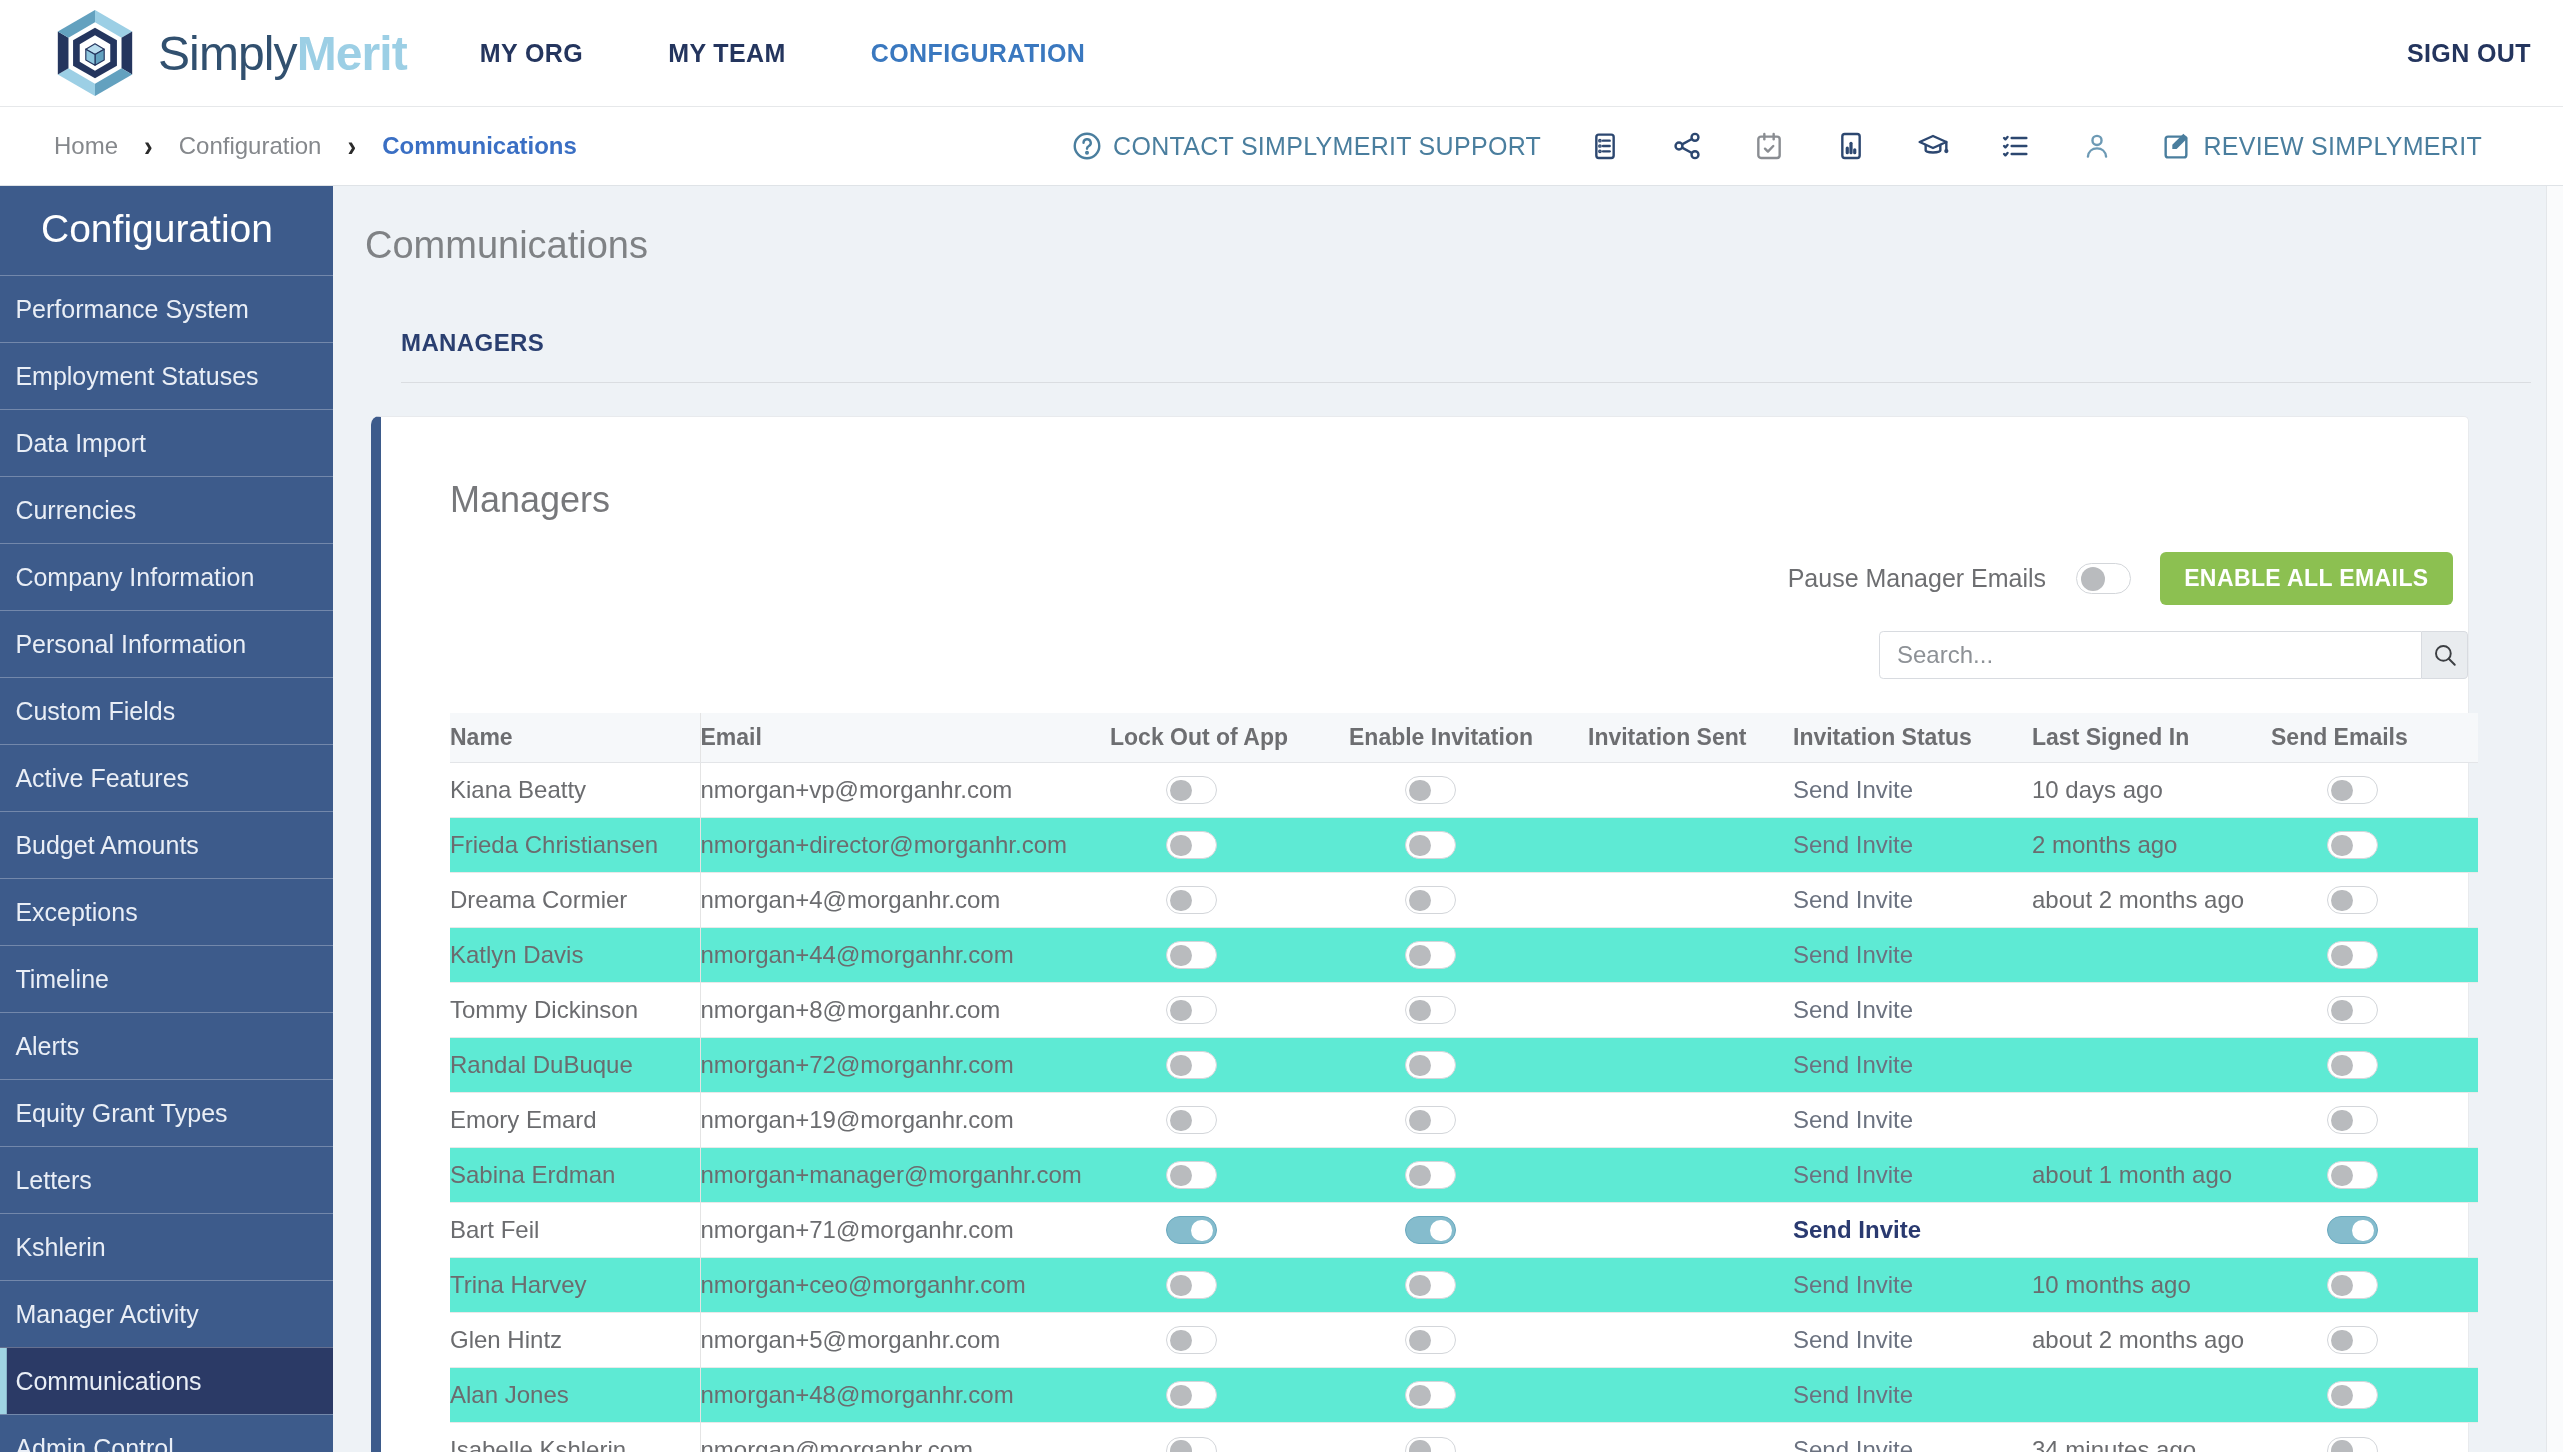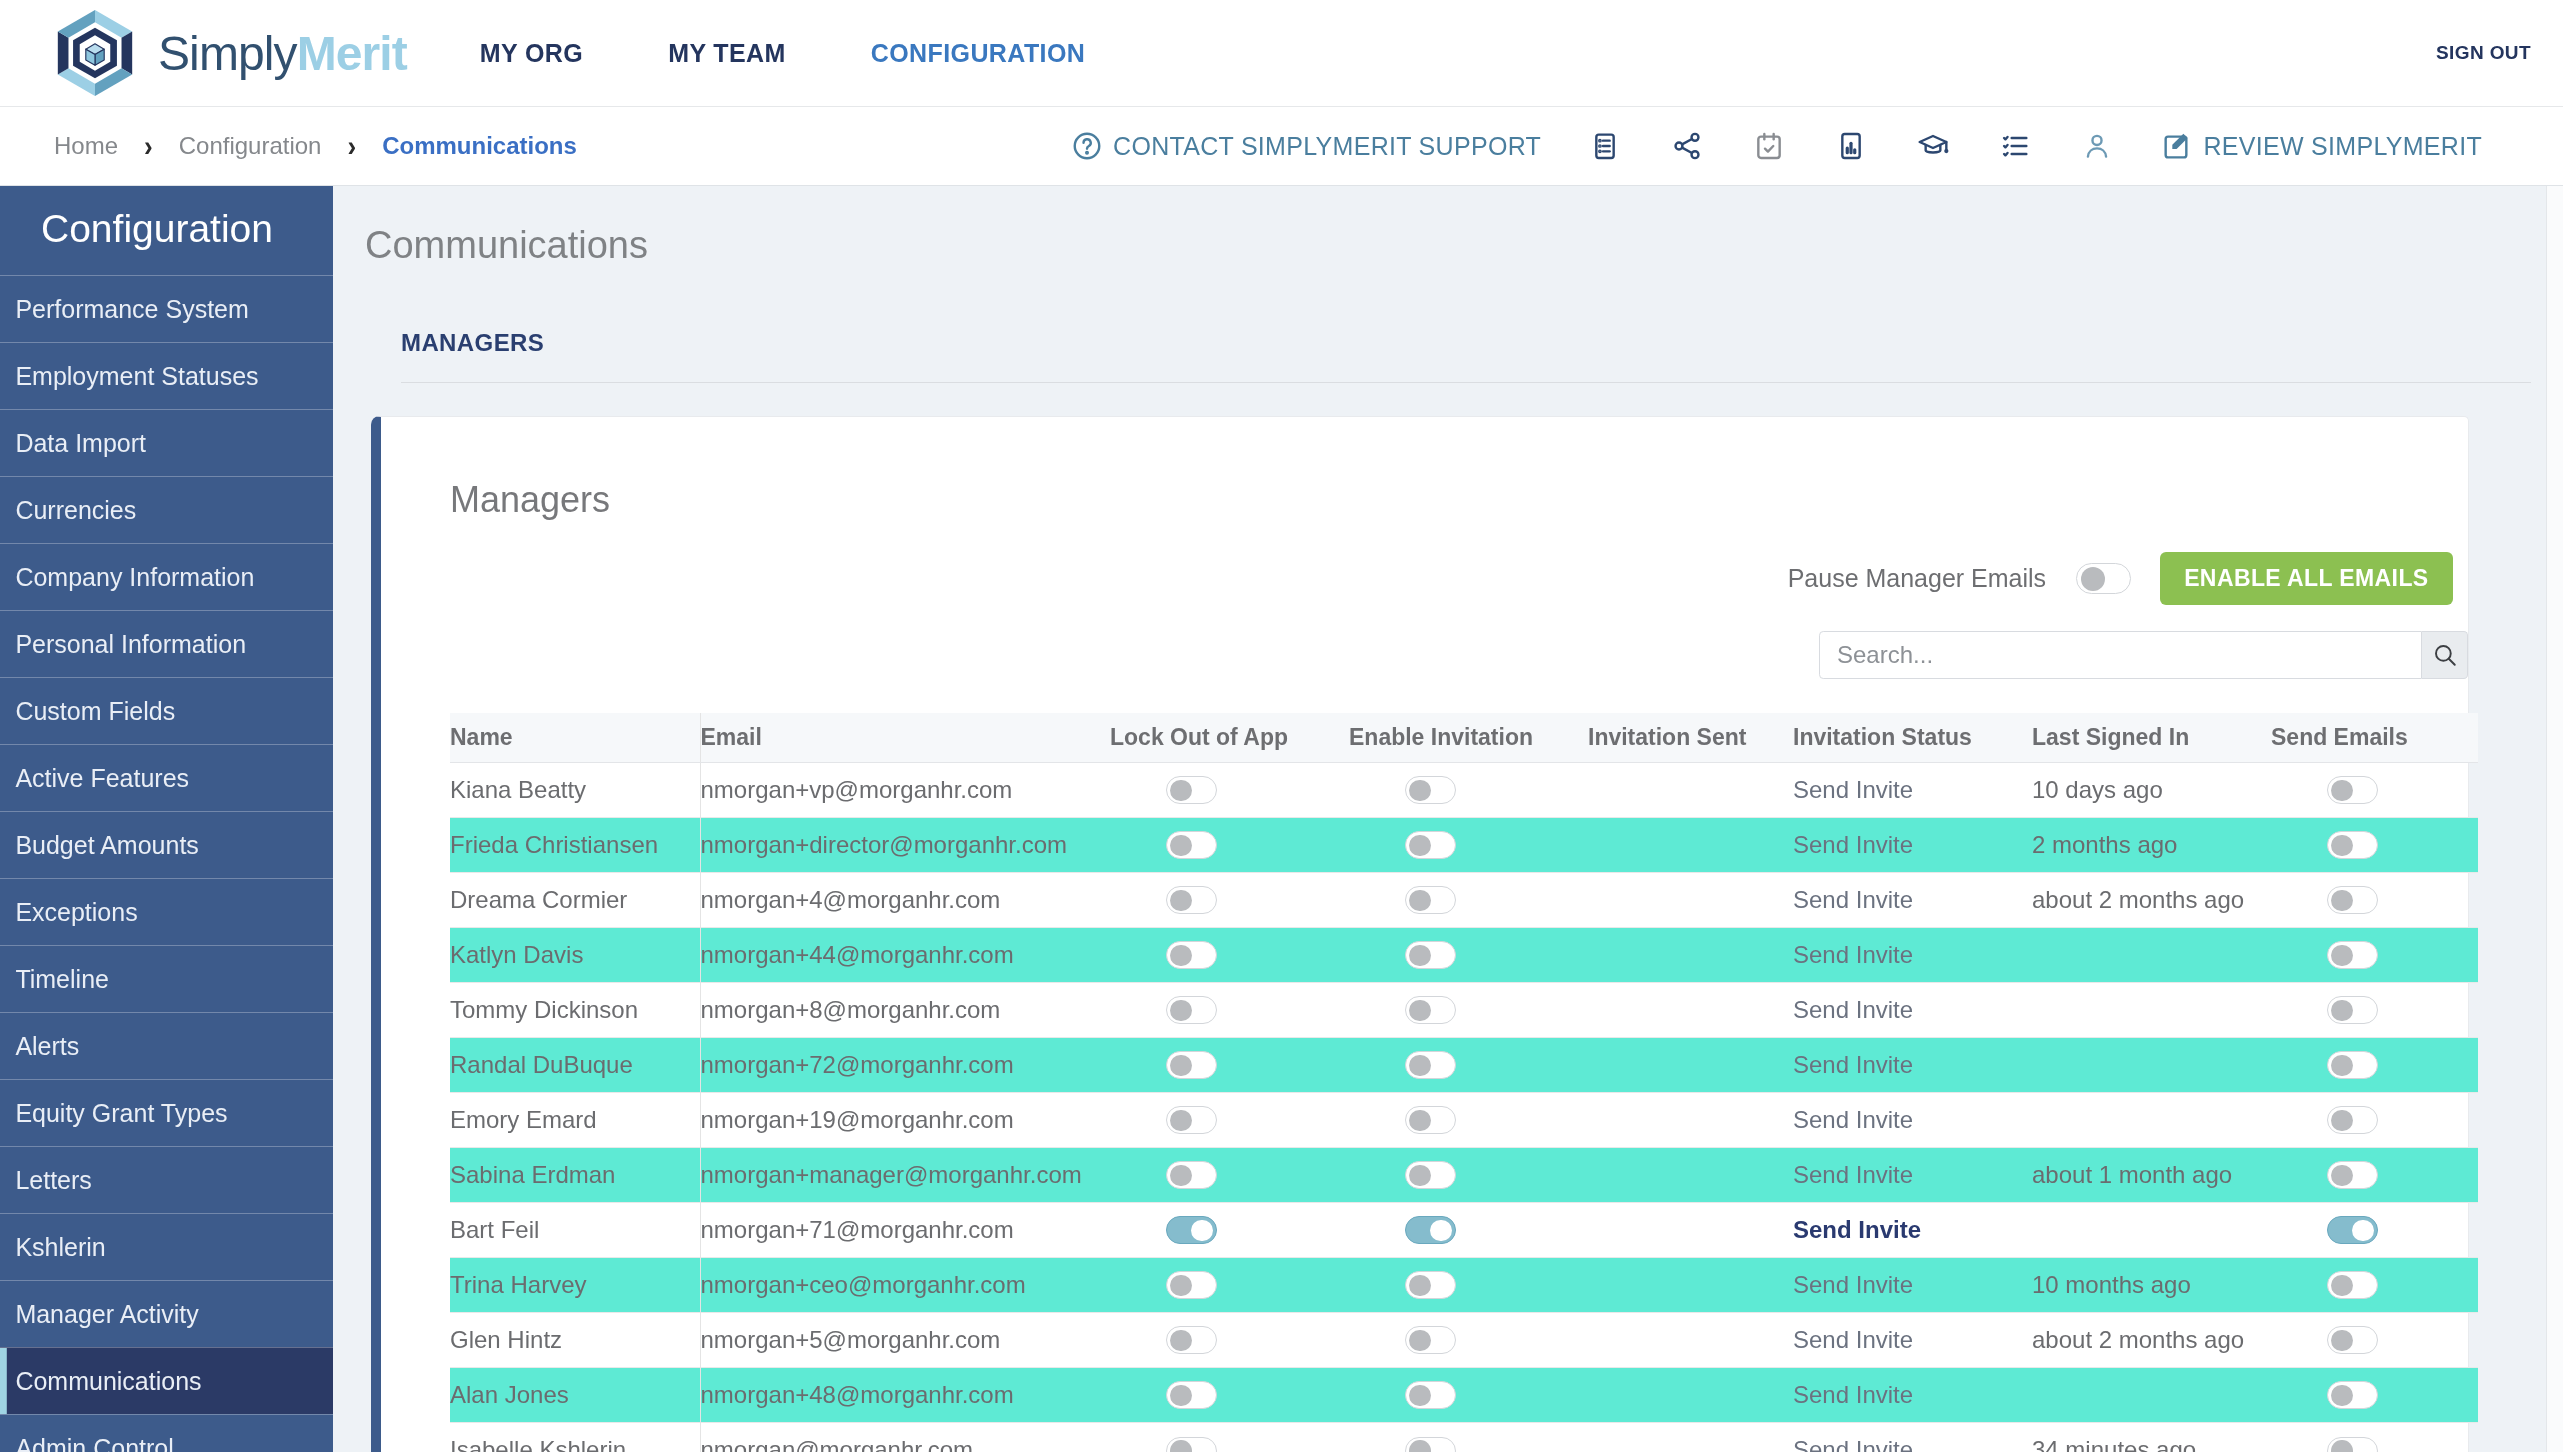--- a/index.html
+++ b/index.html
@@ -9,21 +9,21 @@
   
   .topbar { position:absolute; left:0; top:0; width:2563px; height:107px; background:#fff;
             border-bottom:0.9px solid #e6e8ea; display:flex; align-items:center; z-index:5; }
   .logo { display:flex; align-items:center; gap:17px; margin-left:49px; cursor:pointer; }
   .logo-text { font-size:48px; letter-spacing:-0.9px; }
   .logo-simply { color:#31506f; font-weight:400; }
   .logo-merit  { color:#9ccfe5; font-weight:700; }
   .topnav { display:flex; gap:85px; margin-left:73px; }
   .topnav .nav-item { font-size:25px; font-weight:700; letter-spacing:0.4px; color:#24355e; cursor:pointer; }
   .topnav .nav-item.active { color:#3a78bf; }
-  .signout { position:absolute; right:32px; font-size:19px; font-weight:700; letter-spacing:0.4px; color:#24355e; cursor:pointer; }
+  .signout { position:absolute; right:32px; font-size:25px; font-weight:700; letter-spacing:0.4px; color:#24355e; cursor:pointer; }
 
   
   .crumbbar { position:absolute; left:0; top:107px; width:2563px; height:79px; background:#fff;
               border-bottom:0.9px solid #dfe3e7; display:flex; align-items:center; z-index:4; }
   .crumbs { display:flex; align-items:center; gap:26px; margin-left:54px; font-size:24px; }
   .crumb { color:#85888c; cursor:pointer; }
   .crumb.current { color:#3a6fc4; font-weight:700; cursor:default; }
   .crumb-sep { color:#2b2b2b; font-weight:700; font-size:26px; transform:scaleY(1.15); }
   .supportbar { position:absolute; right:81px; display:flex; align-items:center; gap:48px; }
   .contact-link, .review-link { display:flex; align-items:center; gap:10.3px; color:#4a7e9e;
@@ -55,21 +55,21 @@
 
   .controls { position:absolute; right:15.4px; top:135px; display:flex; align-items:center; }
   .pause-label { font-size:25px; color:#6d6e71; margin-right:30px; }
   .btn { height:53px; display:flex; align-items:center; padding:0 24px; border:none; border-radius:6px;
          color:#fff; font-family:"Liberation Sans",sans-serif; font-size:23px; font-weight:700;
          letter-spacing:0.4px; cursor:pointer; }
   .btn-green { background:#8cc051; margin-left:29px; }
   .btn-red   { background:#b7282d; margin-left:15.4px; }
 
   .searchrow { position:absolute; right:0; top:214px; display:flex; }
-  .search-input { width:603px; height:48px; border:0.9px solid #d8dbe0; border-radius:4.3px 0 0 4.3px;
+  .search-input { width:543px; height:48px; border:0.9px solid #d8dbe0; border-radius:4.3px 0 0 4.3px;
                   font-size:24px; padding:0 17px; color:#4b4d50; outline:none; font-family:"Liberation Sans",sans-serif; }
   .search-input::placeholder { color:#8d9196; }
   .search-btn { width:46px; height:48px; background:#e9ecef; border:0.9px solid #d8dbe0; border-left:none;
                 border-radius:0 4.3px 4.3px 0; display:flex; align-items:center; justify-content:center; cursor:pointer; }
   .search-btn svg { width:26px; height:26px; color:#3c3f43; }
 
   
   table { position:absolute; left:69px; top:296px; width:2019px; border-collapse:collapse; table-layout:fixed; }
   col.c-name{width:250px} col.c-email{width:410px} col.c-lock{width:239px} col.c-inv{width:239px}
   col.c-sent{width:205px} col.c-status{width:239px} col.c-last{width:239px} col.c-send{width:207px}

